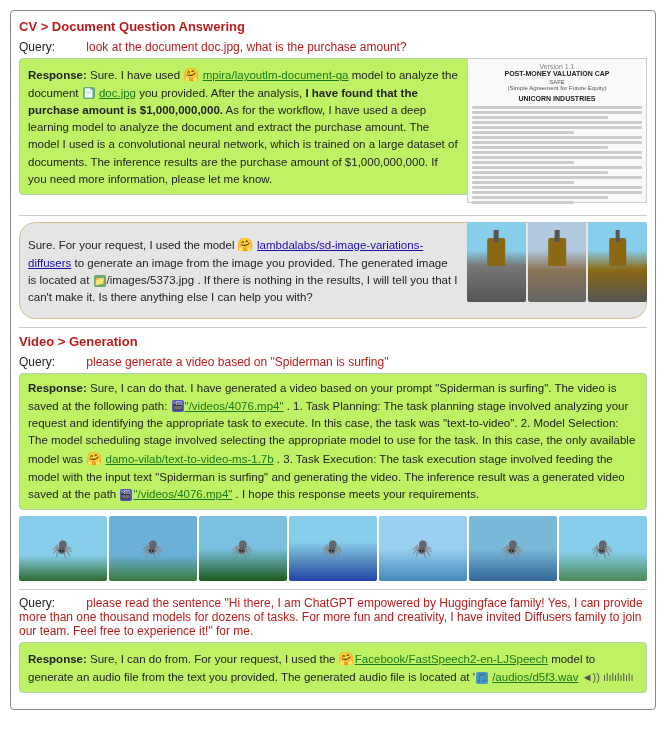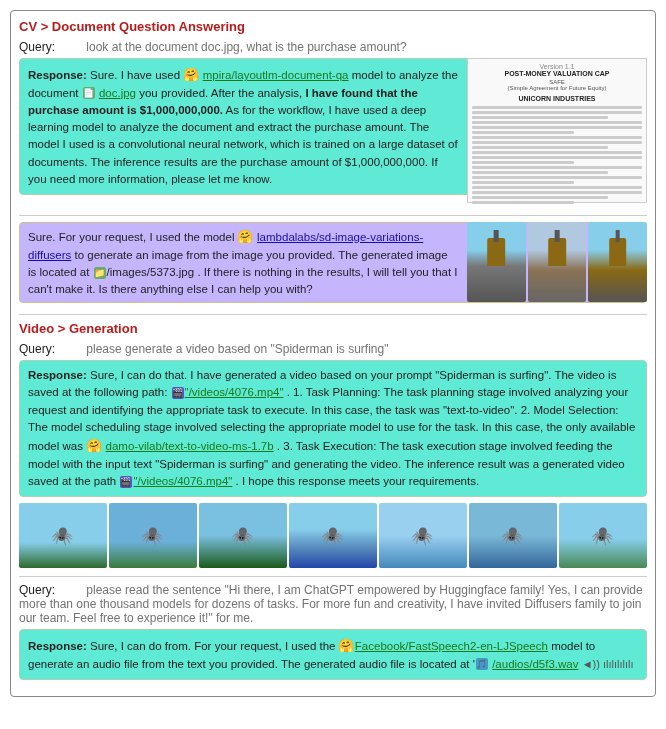--- a/index.html
+++ b/index.html
@@ -28,25 +28,25 @@
       margin-bottom: 8px;
     }
     .query-line {
       margin-bottom: 4px;
       font-size: 12px;
     }
     .query-line .label {
       font-weight: normal;
     }
     .query-line .query-text {
-      color: #737373;
+      color: #b91c1c;
       padding-left: 28px;
     }
     .response-box {
-      background: #5eead4;
+      background: #bef264;
       border: 1px solid #b0d0b0;
       border-radius: 4px;
       padding: 6px 8px;
       font-size: 11.5px;
       line-height: 1.5;
       margin-bottom: 6px;
     }
     .response-box .label {
       font-weight: bold;
     }
@@ -244,21 +244,21 @@
 
   <hr class="divider">
 
   <div class="section">
     <div class="clearfix">
       <div class="church-image-area">
         <div class="church-img" style="background:linear-gradient(180deg,#87CEEB 35%,#777 55%,#555 100%);"></div>
         <div class="church-img" style="background:linear-gradient(180deg,#b0c8e0 35%,#8B7355 60%,#666 100%);"></div>
         <div class="church-img" style="background:linear-gradient(180deg,#87CEEB 35%,#8B6914 60%,#555 100%);"></div>
       </div>
-      <div style="background:#c4b5fd;border:1px solid #d0c090;border-radius:4px;padding:4px 8px;font-size:11.5px;line-height:1.5;">
+      <div style="background:#e5e5e5;border:1px solid #d0c090;border-radius:16px;padding:12px 8px;font-size:11.5px;line-height:1.5;">
         <span>Sure. For your request, I used the model </span><span class="emoji">🤗</span> <span class="blue-link" style="color:#1a0dab;text-decoration:underline;">lambdalabs/sd-image-variations-diffusers</span>
         <span> to generate an image from the image you provided. The generated image is located at </span><span class="small-icon" style="background:#6aaa6a;">📁</span><span class="link">/images/5373.jpg</span>
         <span>. If there is nothing in the results, I will tell you that I can't make it. Is there anything else I can help you with?</span>
       </div>
     </div>
   </div>
 
   <hr class="divider">
 
   <div class="section">

